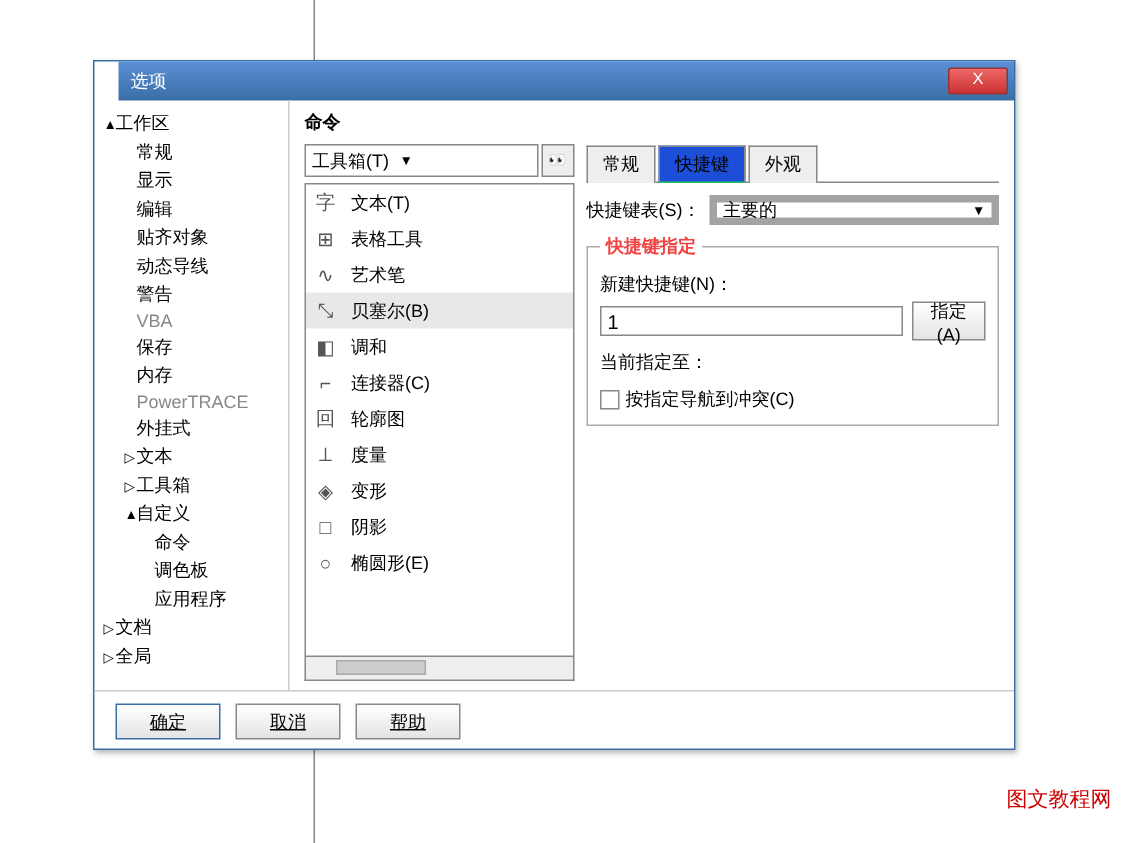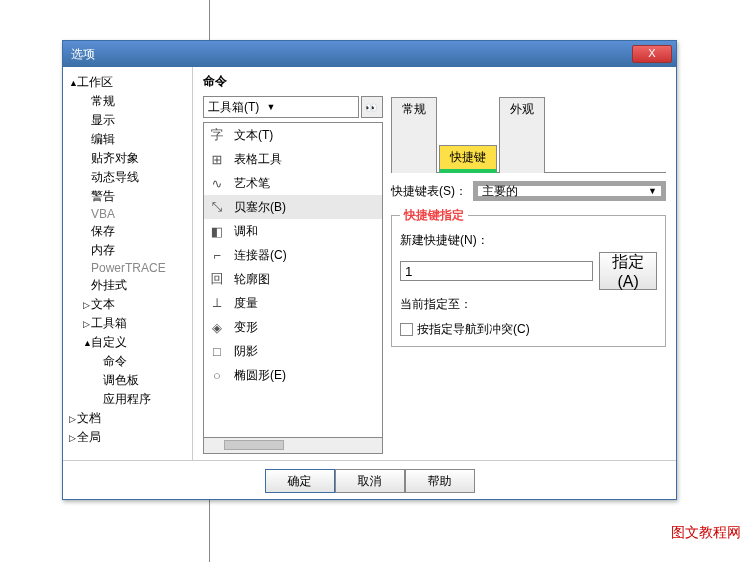--- a/index.html
+++ b/index.html
@@ -1,20 +1,20 @@
 <!DOCTYPE html>
 <html><head>
 <meta charset="utf-8">
 <style>
 * { box-sizing: border-box; margin: 0; padding: 0; }
 body { font-family: "Microsoft YaHei", SimSun, sans-serif; font-size: 12px; background: #fff; width: 749px; height: 562px; position: relative; overflow: hidden; }
 .page-bg { position: absolute; left: 0; top: 0; width: 210px; height: 562px; border-right: 1px solid #888; background: #fff; }
 .watermark { position: absolute; right: 8px; bottom: 20px; color: #c00; font-size: 14px; }
 .dialog { position: absolute; left: 62px; top: 40px; width: 615px; height: 460px; border: 1px solid #3a6ea5; background: #fff; box-shadow: 1px 2px 4px rgba(0,0,0,0.3); }
-.titlebar { height: 26px; background: linear-gradient(#5a8fd6, #3a6ea5); display: flex; align-items: center; padding: 0 4px 0 8px; color: #fff; }
+.titlebar { height: 26px; background: linear-gradient(#5a8fd6, #3a6ea5); display: flex; align-items: center; padding: 0 4px 0 8px; color: #fff; margin-left: 16px; }
 .titlebar-text { flex: 1; font-size: 12px; }
 .close-btn { width: 40px; height: 18px; background: linear-gradient(#e66, #c33); border: 1px solid #933; border-radius: 2px; color: #fff; text-align: center; line-height: 14px; font-size: 11px; cursor: pointer; }
 .dialog-body { display: flex; height: 394px; border-bottom: 1px solid #ccc; }
 .tree-panel { width: 130px; border-right: 1px solid #ccc; padding: 6px 4px; overflow: auto; }
 .tree-item { padding: 1px 0 1px 4px; white-space: nowrap; cursor: pointer; color: #000; }
 .tree-item.gray { color: #888; }
 .tree-triangle { display: inline-block; width: 8px; font-size: 9px; }
 .tree-indent-0 { padding-left: 2px; }
 .tree-indent-1 { padding-left: 16px; }
 .tree-indent-2 { padding-left: 28px; }
@@ -28,31 +28,31 @@
 .icon-btn { width: 22px; height: 22px; border: 1px solid #888; background: #eee; display: flex; align-items: center; justify-content: center; font-size: 10px; cursor: pointer; }
 .cmd-list { flex: 1; border: 1px solid #888; overflow-y: auto; overflow-x: hidden; background: #fff; }
 .cmd-item { display: flex; align-items: center; height: 24px; padding: 0 4px; gap: 8px; cursor: pointer; }
 .cmd-item.selected { background: #e8e8e8; }
 .cmd-icon { width: 18px; height: 18px; display: flex; align-items: center; justify-content: center; font-size: 13px; color: #555; }
 .cmd-scroll { height: 16px; border: 1px solid #888; border-top: none; background: #eee; position: relative; }
 .cmd-thumb { position: absolute; left: 20px; top: 2px; width: 60px; height: 10px; background: #ccc; border: 1px solid #aaa; }
 .right-col { flex: 1; display: flex; flex-direction: column; }
 .tabs { display: flex; border-bottom: 1px solid #888; margin-bottom: 8px; }
 .tab { padding: 3px 10px; border: 1px solid #888; border-bottom: none; margin-right: 2px; background: #eee; cursor: pointer; position: relative; top: 1px; }
-.tab.active { background: #fde047; border-bottom: 4px solid #22c55e; margin-top: 48px; }
+.tab.active { background: #1d4ed8; border-bottom: 1px solid #22c55e; }
 .field-row { display: flex; align-items: center; margin-bottom: 6px; gap: 6px; }
 .select-combo { flex: 1; height: 20px; border: 5px solid #a3a3a3; display: flex; align-items: center; padding: 0 4px; background: #fff; }
 .fieldset { border: 1px solid #aaa; padding: 8px; margin-bottom: 8px; }
 .fieldset-legend { color: #ef4444; padding: 0 4px; font-weight: bold; }
 .text-input { width: 100%; height: 20px; border: 1px solid #888; padding: 0 4px; background: #fff; }
-.btn { height: 38px; padding: 0 8px; border: 1px solid #888; background: linear-gradient(#fff,#e4e4e4); cursor: pointer; font-size: 16px; display: inline-flex; align-items: center; }
+.btn { height: 26px; padding: 0 8px; border: 1px solid #888; background: linear-gradient(#fff,#e4e4e4); cursor: pointer; font-size: 12px; display: inline-flex; align-items: center; }
 .checkbox-row { display: flex; align-items: center; gap: 4px; margin-top: 8px; }
 .checkbox { width: 13px; height: 13px; border: 1px solid #888; background: #fff; }
 .listbox { width: 100%; height: 50px; border: 1px solid #888; background: #fff; }
-.dialog-footer { height: 40px; display: flex; align-items: center; justify-content: center; padding: 0 14px; }
+.dialog-footer { height: 40px; display: flex; align-items: center; justify-content: flex-start; gap: 10px; padding: 0 14px; text-decoration: underline; }
 .footer-btn { width: 70px; height: 24px; border: 1px solid #888; background: linear-gradient(#fff,#e4e4e4); cursor: pointer; font-size: 12px; }
 .footer-btn.primary { border: 1px solid #3a6ea5; }
 </style>
 </head>
 <body>
 
 <div class="page-bg"></div>
 <div class="watermark">图文教程网</div>
 
 <div class="dialog">

